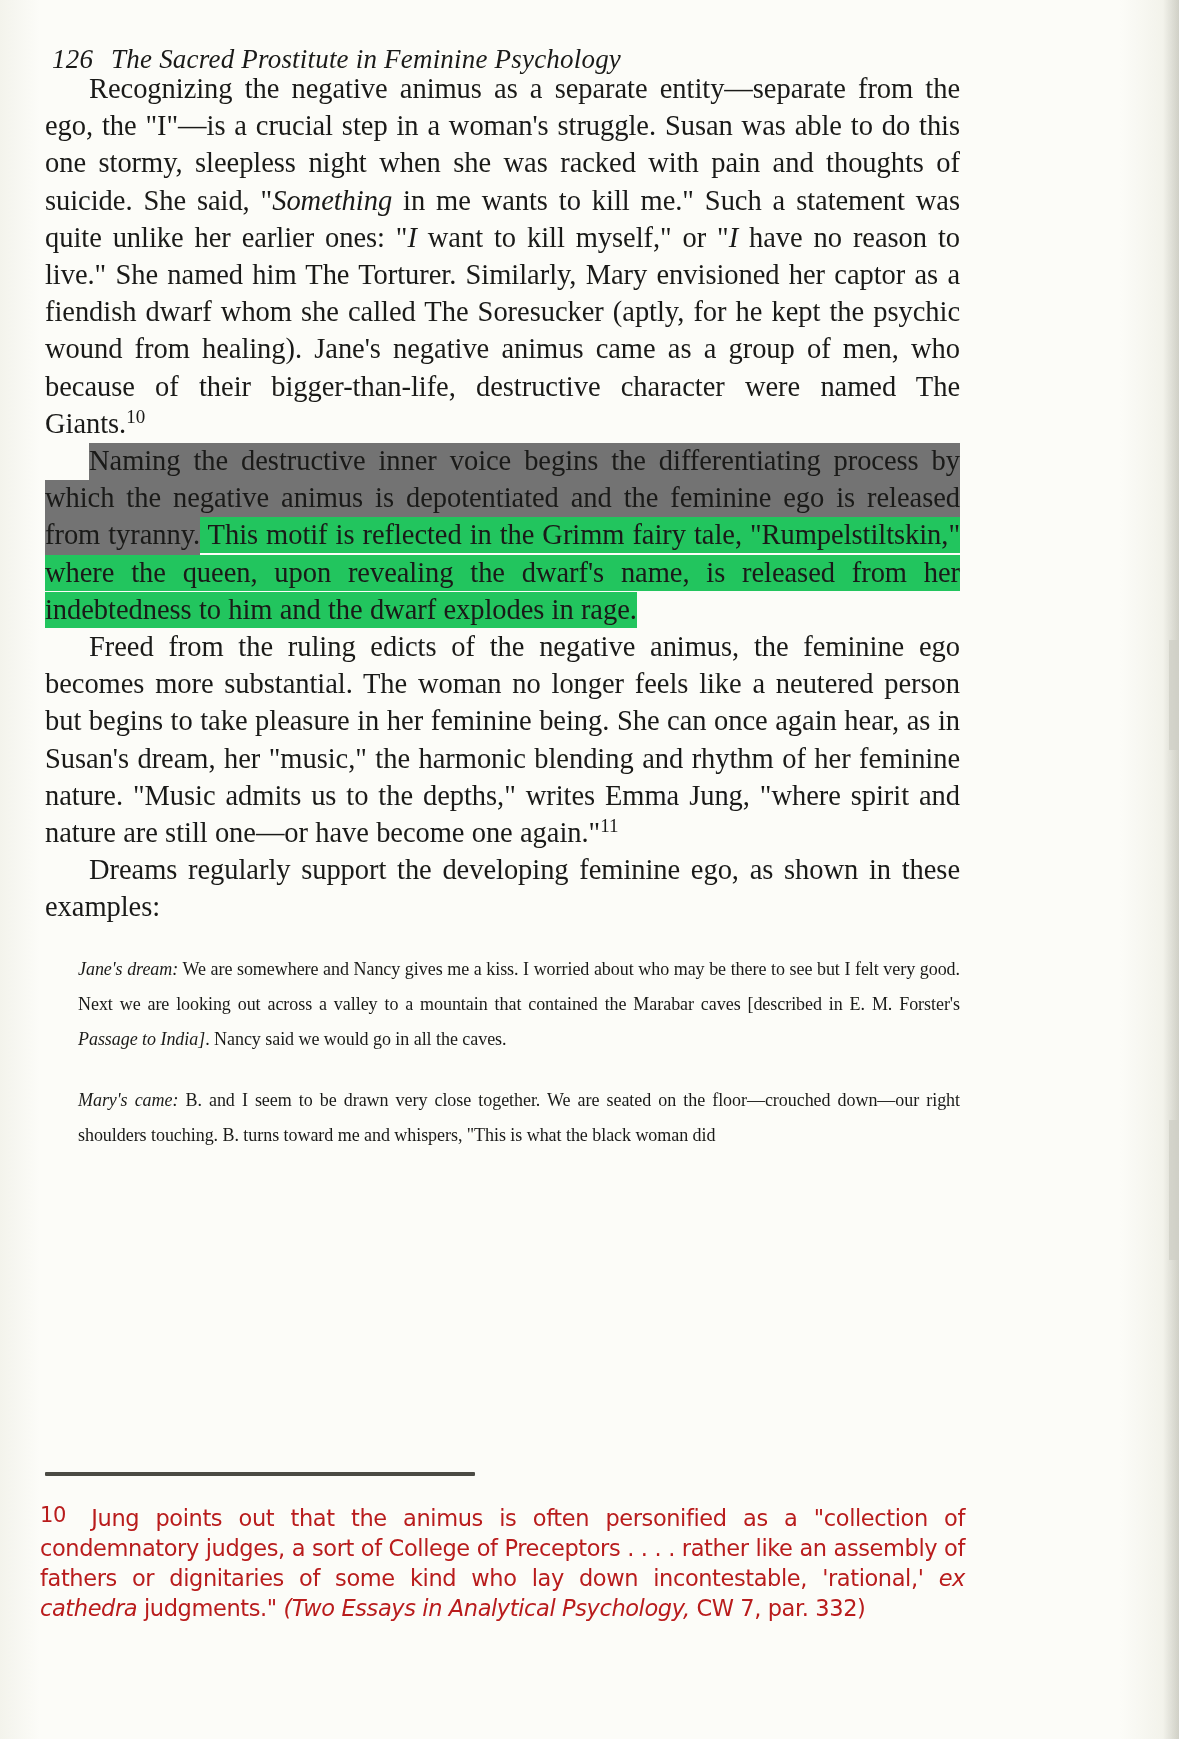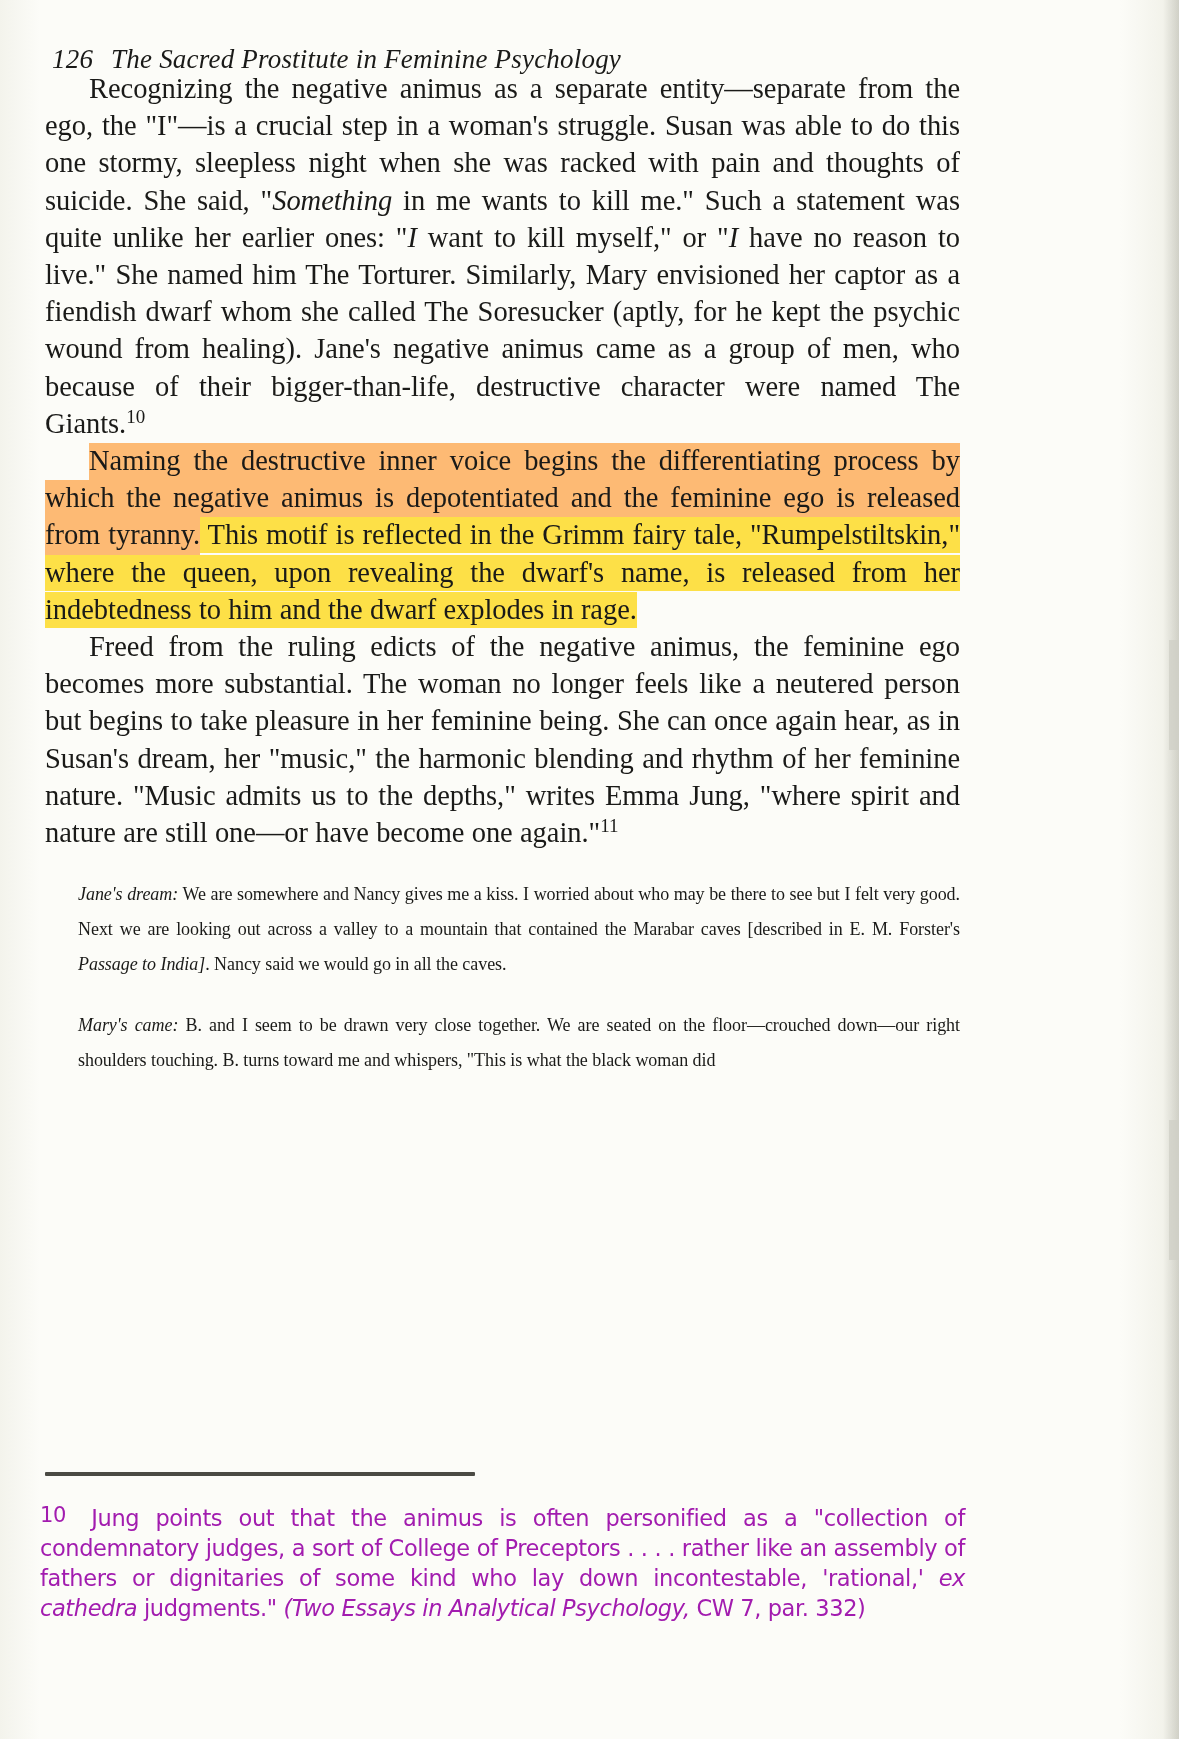--- a/index.html
+++ b/index.html
@@ -82,27 +82,27 @@
 
   sup.fn {
     font-size: 19px;
     vertical-align: super;
     line-height: 0;
     letter-spacing: 0;
   }
 
   
   .hl {
-    background-color: #fde047;
+    background-color: #22c55e;
     box-decoration-break: clone;
     -webkit-box-decoration-break: clone;
     padding: 2px 0 3px 0;
   }
   .hl-strong {
-    background-color: #fdba74;
+    background-color: #737373;
     box-decoration-break: clone;
     -webkit-box-decoration-break: clone;
     padding: 2px 0 20px 0;
   }
 
   
   blockquote.dream {
     margin: 0;
     padding: 0;
     text-align: justify;
@@ -129,21 +129,21 @@
   }
   .footnotes {
     position: absolute;
     left: 40px;
     top: 1500px;
     width: 925px;
     font-family: "DejaVu Sans", "Liberation Sans", sans-serif;
     font-size: 22.5px;
     line-height: 30px;
     letter-spacing: -0.4px;
-    color: #a21caf;
+    color: #b91c1c;
   }
   .footnotes p {
     margin: 0 0 2px 0;
     text-align: justify;
   }
   .fn-num {
     font-size: 22px;
     vertical-align: baseline;
     margin-right: 9px;
   }
@@ -168,20 +168,21 @@
   </div>
 
   <div class="column">
 
     <p class="body"><span>Recognizing the negative animus as a separate entity—separate from the ego, the "I"—is a crucial step in a woman's struggle. Susan was able to do this one stormy, sleepless night when she was racked with pain and thoughts of suicide. She said, "</span><i>Something</i><span> in me wants to kill me." Such a statement was quite unlike her earlier ones: "</span><i>I</i><span> want to kill myself," or "</span><i>I</i><span> have no reason to live." She named him The Torturer. Similarly, Mary envisioned her captor as a fiendish dwarf whom she called The Soresucker (aptly, for he kept the psychic wound from healing). Jane's negative animus came as a group of men, who because of their bigger-than-life, destructive character were named The Giants.</span><sup class="fn">10</sup></p>
 
     <p class="body"><span class="hl-strong">Naming the destructive inner voice begins the differentiating process by which the negative animus is depotentiated and the feminine ego is released from tyranny.</span><span class="hl"> This motif is reflected in the Grimm fairy tale, "Rumpelstiltskin," where the queen, upon revealing the dwarf's name, is released from her indebtedness to him and the dwarf explodes in rage.</span></p>
 
     <p class="body"><span>Freed from the ruling edicts of the negative animus, the feminine ego becomes more substantial. The woman no longer feels like a neutered person but begins to take pleasure in her feminine being. She can once again hear, as in Susan's dream, her "music," the harmonic blending and rhythm of her feminine nature. "Music admits us to the depths," writes Emma Jung, "where spirit and nature are still one—or have become one again."</span><sup class="fn">11</sup></p>
 
+    <p class="body"><span>Dreams regularly support the developing feminine ego, as shown in these examples:</span></p>
 
     <div class="gap-md"></div>
 
     <div class="dream-wrap">
       <blockquote class="dream"><span class="dream-label">Jane's dream:</span><span> We are somewhere and Nancy gives me a kiss. I worried about who may be there to see but I felt very good. Next we are looking out across a valley to a mountain that contained the Marabar caves [described in E. M. Forster's </span><i>Passage to India]</i><span>. Nancy said we would go in all the caves.</span></blockquote>
     </div>
 
     <div class="gap-md"></div>
 
     <div class="dream-wrap">

